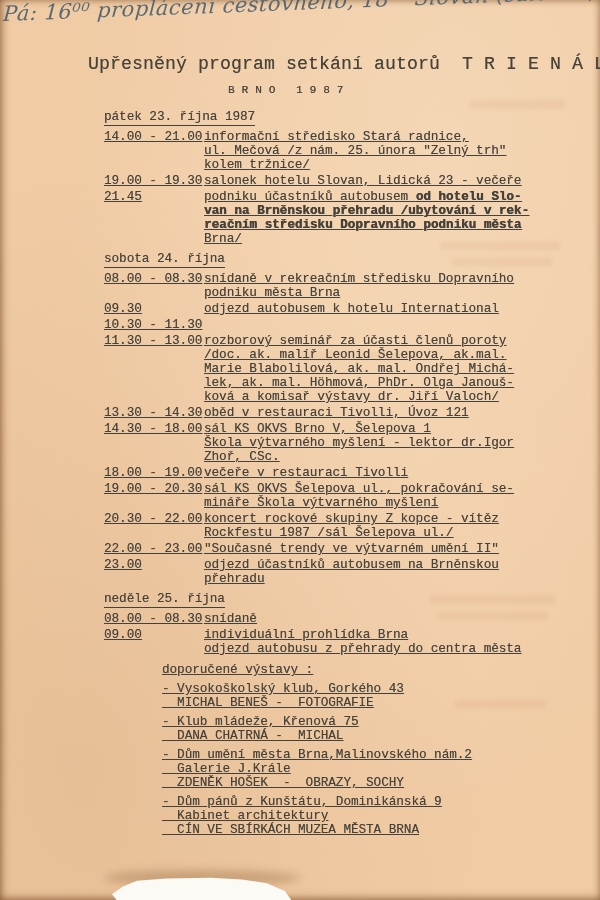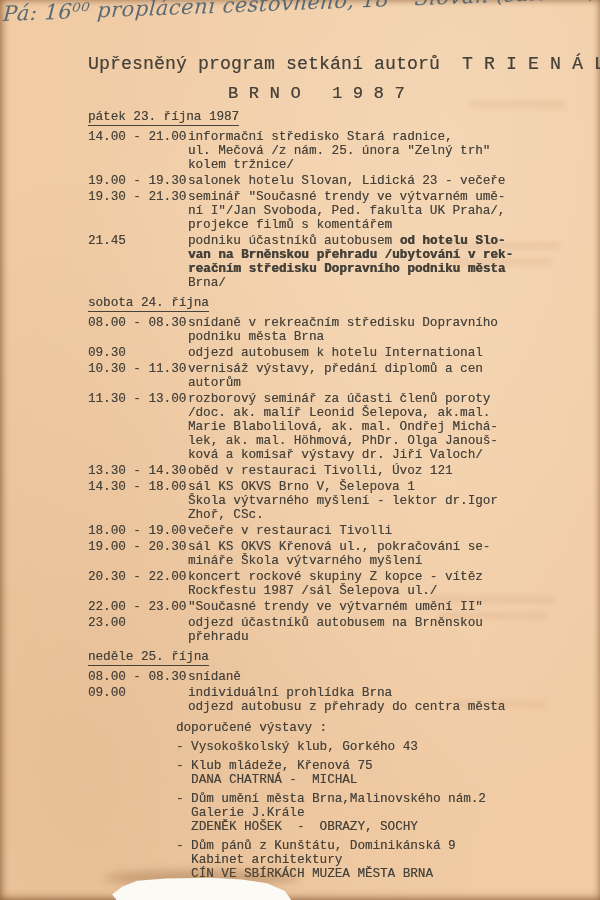--- a/index.html
+++ b/index.html
@@ -29,40 +29,41 @@
     transform:rotate(-2.2deg) skewX(-6deg);transform-origin:left top;
     white-space:pre;
   }
   .title{
     position:absolute;top:54px;left:88px;
     font-size:18px;white-space:pre;letter-spacing:.2px;
     text-shadow:.3px 0 0 rgba(70,66,58,.6);
   }
   .subtitle{
     position:absolute;top:84px;left:228px;
-    font-size:17px;white-space:pre;letter-spacing:.2px;
+    font-size:11px;white-space:pre;letter-spacing:.2px;
     text-shadow:.3px 0 0 rgba(70,66,58,.6);
   }
   #schedule{
-    position:absolute;top:110px;left:88px;width:488px;
+    position:absolute;top:110px;left:104px;width:488px;
     font-size:12.6px;line-height:14px;
     text-shadow:.25px 0 0 rgba(70,66,58,.55);
+    text-decoration:underline;
   }
   .heading-wrap{margin:6px 0 4px}
   .section:first-child .heading-wrap{margin-top:0}
   .heading{
     display:inline-block;border-bottom:1.3px solid #46423a;
     padding-bottom:1px;white-space:pre;
   }
   .row{display:flex;margin-bottom:2px}
   .time{width:100px;flex:none;white-space:pre}
   .desc{flex:1;min-width:0}
   .line{white-space:pre}
   .b{font-weight:bold;text-shadow:.5px 0 0 currentColor}
-  .exh{margin-left:88px}
+  .exh{margin-left:58px}
   .exh-label{margin:7px 0 5px}
   .exh-item{margin-bottom:5px}
   .tear{
     position:absolute;left:112px;top:877px;width:180px;height:24px;
     background:#fcfaf4;
     clip-path:polygon(3% 100%,0% 72%,6% 40%,14% 16%,30% 6%,55% 3%,72% 10%,86% 26%,96% 58%,100% 100%);
   }
   .tear-shadow{
     position:absolute;left:104px;top:870px;width:196px;height:16px;
     background:rgba(120,72,33,.28);filter:blur(4px);border-radius:50%;
@@ -109,28 +110,20 @@
             <div class="line">kolem tržnice/</div>
           </div>
         </div>
         <div class="row">
           <div class="time">19.00 - 19.30</div>
           <div class="desc">
             <div class="line">salonek hotelu Slovan, Lidická 23 - večeře</div>
           </div>
         </div>
         <div class="row">
-          <div class="time">19.30 - 21.30</div>
-          <div class="desc">
-            <div class="line">seminář "Současné trendy ve výtvarném umě-</div>
-            <div class="line">ní I"/Jan Svoboda, Ped. fakulta UK Praha/,</div>
-            <div class="line">projekce filmů s komentářem</div>
-          </div>
-        </div>
-        <div class="row">
           <div class="time">21.45</div>
           <div class="desc">
             <div class="line"><span>podniku účastníků autobusem </span><span class="b">od hotelu Slo-</span></div>
             <div class="line"><span class="b">van na Brněnskou přehradu /ubytování v rek-</span></div>
             <div class="line"><span class="b">reačním středisku Dopravního podniku města</span></div>
             <div class="line">Brna/</div>
           </div>
         </div>
       </div>
       <div class="section">
@@ -143,24 +136,20 @@
           </div>
         </div>
         <div class="row">
           <div class="time">09.30</div>
           <div class="desc">
             <div class="line">odjezd autobusem k hotelu International</div>
           </div>
         </div>
         <div class="row">
           <div class="time">10.30 - 11.30</div>
-          <div class="desc">
-            <div class="line">vernisáž výstavy, předání diplomů a cen</div>
-            <div class="line">autorům</div>
-          </div>
         </div>
         <div class="row">
           <div class="time">11.30 - 13.00</div>
           <div class="desc">
             <div class="line">rozborový seminář za účasti členů poroty</div>
             <div class="line">/doc. ak. malíř Leonid Šelepova, ak.mal.</div>
             <div class="line">Marie Blabolilová, ak. mal. Ondřej Michá-</div>
             <div class="line">lek, ak. mal. Höhmová, PhDr. Olga Janouš-</div>
             <div class="line">ková a komisař výstavy dr. Jiří Valoch/</div>
           </div>
@@ -181,21 +170,21 @@
         </div>
         <div class="row">
           <div class="time">18.00 - 19.00</div>
           <div class="desc">
             <div class="line">večeře v restauraci Tivolli</div>
           </div>
         </div>
         <div class="row">
           <div class="time">19.00 - 20.30</div>
           <div class="desc">
-            <div class="line">sál KS OKVS Křenová ul., pokračování se-</div>
+            <div class="line">sál KS OKVS Šelepova ul., pokračování se-</div>
             <div class="line">mináře Škola výtvarného myšlení</div>
           </div>
         </div>
         <div class="row">
           <div class="time">20.30 - 22.00</div>
           <div class="desc">
             <div class="line">koncert rockové skupiny Z kopce - vítěz</div>
             <div class="line">Rockfestu 1987 /sál Šelepova ul./</div>
           </div>
         </div>
@@ -226,20 +215,21 @@
           <div class="desc">
             <div class="line">individuální prohlídka Brna</div>
             <div class="line">odjezd autobusu z přehrady do centra města</div>
           </div>
         </div>
       </div>
       <div class="exh">
         <div class="exh-label">doporučené výstavy :</div>
         <div class="exh-item">
           <div class="line">- Vysokoškolský klub, Gorkého 43</div>
+          <div class="line">  MICHAL BENEŠ -  FOTOGRAFIE</div>
         </div>
         <div class="exh-item">
           <div class="line">- Klub mládeže, Křenová 75</div>
           <div class="line">  DANA CHATRNÁ -  MICHAL</div>
         </div>
         <div class="exh-item">
           <div class="line">- Dům umění města Brna,Malinovského nám.2</div>
           <div class="line">  Galerie J.Krále</div>
           <div class="line">  ZDENĚK HOŠEK  -  OBRAZY, SOCHY</div>
         </div>

